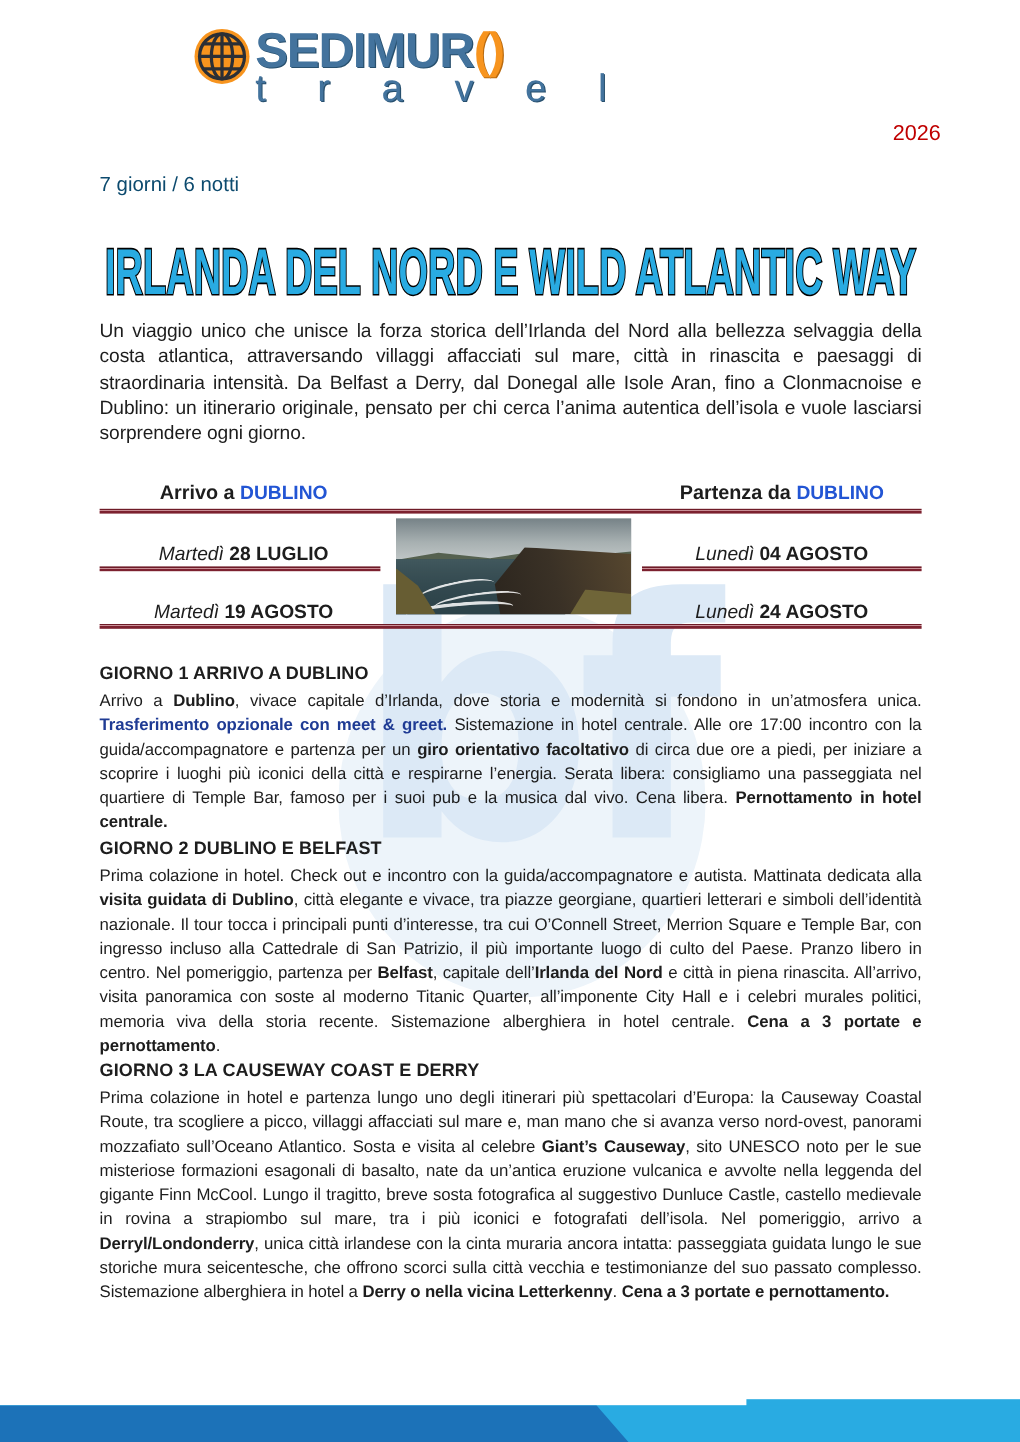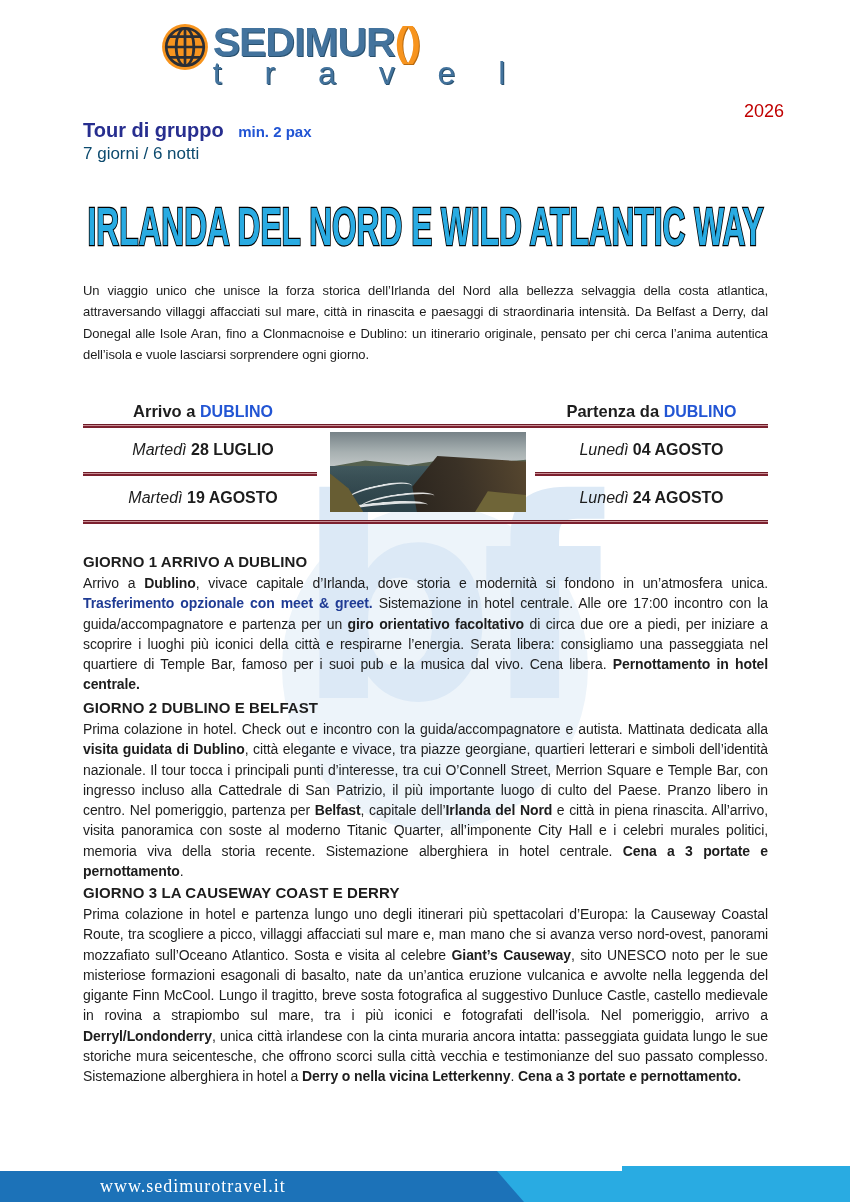--- a/index.html
+++ b/index.html
@@ -28,32 +28,32 @@
              line-height:26px;margin-top:-2px;text-shadow:1px 1px 0 #28506e;}
   .year{top:101px;right:66px;font-size:18px;font-weight:normal;color:var(--year_red);text-align:right;}
   
   .tourline{top:119px;left:83px;}
   .tour-type{font-size:20px;font-weight:bold;color:var(--tour_navy);}
   .min-pax{font-size:15px;font-weight:bold;color:var(--link_blue);margin-left:10px;}
   .duration{top:144px;left:83px;font-size:17px;color:#0c4a6e;}
   
   .title-wrap{top:198px;left:83px;width:685px;}
   
-  .intro{top:280px;left:83px;width:685px;font-size:13px;line-height:21.3px;
+  .intro{top:266px;left:83px;width:685px;font-size:16px;line-height:21.3px;
          text-align:justify;letter-spacing:-0.1px;}
   
   .sched{top:386px;left:83px;width:685px;margin-top:12px;}
   .sched-head{display:flex;height:26px;align-items:center;}
   .cell-l{width:240px;text-align:center;}
   .cell-m{width:212px;}
   .cell-r{width:233px;text-align:center;}
   .sched-head .seg-b{font-size:16.5px;}
   .rline{height:4px;background:linear-gradient(180deg,#6e1b27 0 30%,#c98f96 30% 52%,var(--line_red) 52% 100%);}
   .sched-body{position:relative;}
-  .srow{display:flex;align-items:center;height:44px;font-size:16px;}
+  .srow{display:flex;align-items:flex-end;height:44px;font-size:16px;}
   .sep{display:flex;}
   .sep .seg-line{height:4px;background:linear-gradient(180deg,#6e1b27 0 30%,#c98f96 30% 52%,var(--line_red) 52% 100%);}
   .sep .s-l{width:234px;} .sep .s-gap{width:218px;} .sep .s-r{width:233px;}
   .seg-b{font-weight:bold;}
   .seg-bb{font-weight:bold;color:var(--ink_blue);}
   .seg-bl{font-weight:bold;color:var(--link_blue);}
   .seg-i{font-style:italic;}
   
   .photo{position:absolute;left:247px;top:4px;width:196px;height:80px;overflow:hidden;background:#8e989c;}
   .photo div{position:absolute;}
@@ -109,24 +109,20 @@
       </span>
       <div class="logo-col">
         <div class="brand"><span>SEDIMUR</span><span class="parens">()</span></div>
         <div class="brand-sub">t r a v e l</div>
       </div>
     </div>
   </div>
 
   <div class="lay year">2026</div>
 
-  <div class="lay tourline">
-    <span class="tour-type">Tour di gruppo</span>
-    <span class="min-pax">min. 2 pax</span>
-  </div>
   <div class="lay duration">7 giorni / 6 notti</div>
 
   <div class="lay title-wrap">
     <svg width="685" height="56" viewBox="0 0 685 56">
       <text x="342.5" y="47" text-anchor="middle" font-family="Liberation Sans, sans-serif" font-size="54" font-weight="bold" textLength="676" lengthAdjust="spacingAndGlyphs" fill="#29ABE2" stroke="#000" stroke-width="2.6" paint-order="stroke">IRLANDA DEL NORD E WILD ATLANTIC WAY</text>
     </svg>
   </div>
 
   <div class="lay intro">Un viaggio unico che unisce la forza storica dell’Irlanda del Nord alla bellezza selvaggia della costa atlantica, attraversando villaggi affacciati sul mare, città in rinascita e paesaggi di straordinaria intensità. Da Belfast a Derry, dal Donegal alle Isole Aran, fino a Clonmacnoise e Dublino: un itinerario originale, pensato per chi cerca l’anima autentica dell’isola e vuole lasciarsi sorprendere ogni giorno.</div>
 
@@ -178,16 +174,15 @@
   </div>
   <div class="day d3">
     <h3>GIORNO 3 LA CAUSEWAY COAST E DERRY</h3>
     <p><span>Prima colazione in hotel e partenza lungo uno degli itinerari più spettacolari d’Europa: la Causeway Coastal Route, tra scogliere a picco, villaggi affacciati sul mare e, man mano che si avanza verso nord-ovest, panorami mozzafiato sull’Oceano Atlantico. Sosta e visita al celebre </span><span class="seg-b">Giant’s Causeway</span><span>, sito UNESCO noto per le sue misteriose formazioni esagonali di basalto, nate da un’antica eruzione vulcanica e avvolte nella leggenda del gigante Finn McCool. Lungo il tragitto, breve sosta fotografica al suggestivo Dunluce Castle, castello medievale in rovina a strapiombo sul mare, tra i più iconici e fotografati dell’isola. Nel pomeriggio, arrivo a </span><span class="seg-b">Derryl/Londonderry</span><span>, unica città irlandese con la cinta muraria ancora intatta: passeggiata guidata lungo le sue storiche mura seicentesche, che offrono scorci sulla città vecchia e testimonianze del suo passato complesso. Sistemazione alberghiera in hotel a </span><span class="seg-b">Derry o nella vicina Letterkenny</span><span>. </span><span class="seg-b">Cena a 3 portate e pernottamento.</span></p>
   </div>
 
   <div class="footer">
     <div class="footer-light-high"></div>
     <div class="footer-light"></div>
     <div class="footer-dark"></div>
-    <div class="footer-url">www.sedimurotravel.it</div>
   </div>
 
 </div>
 
 </body></html>

